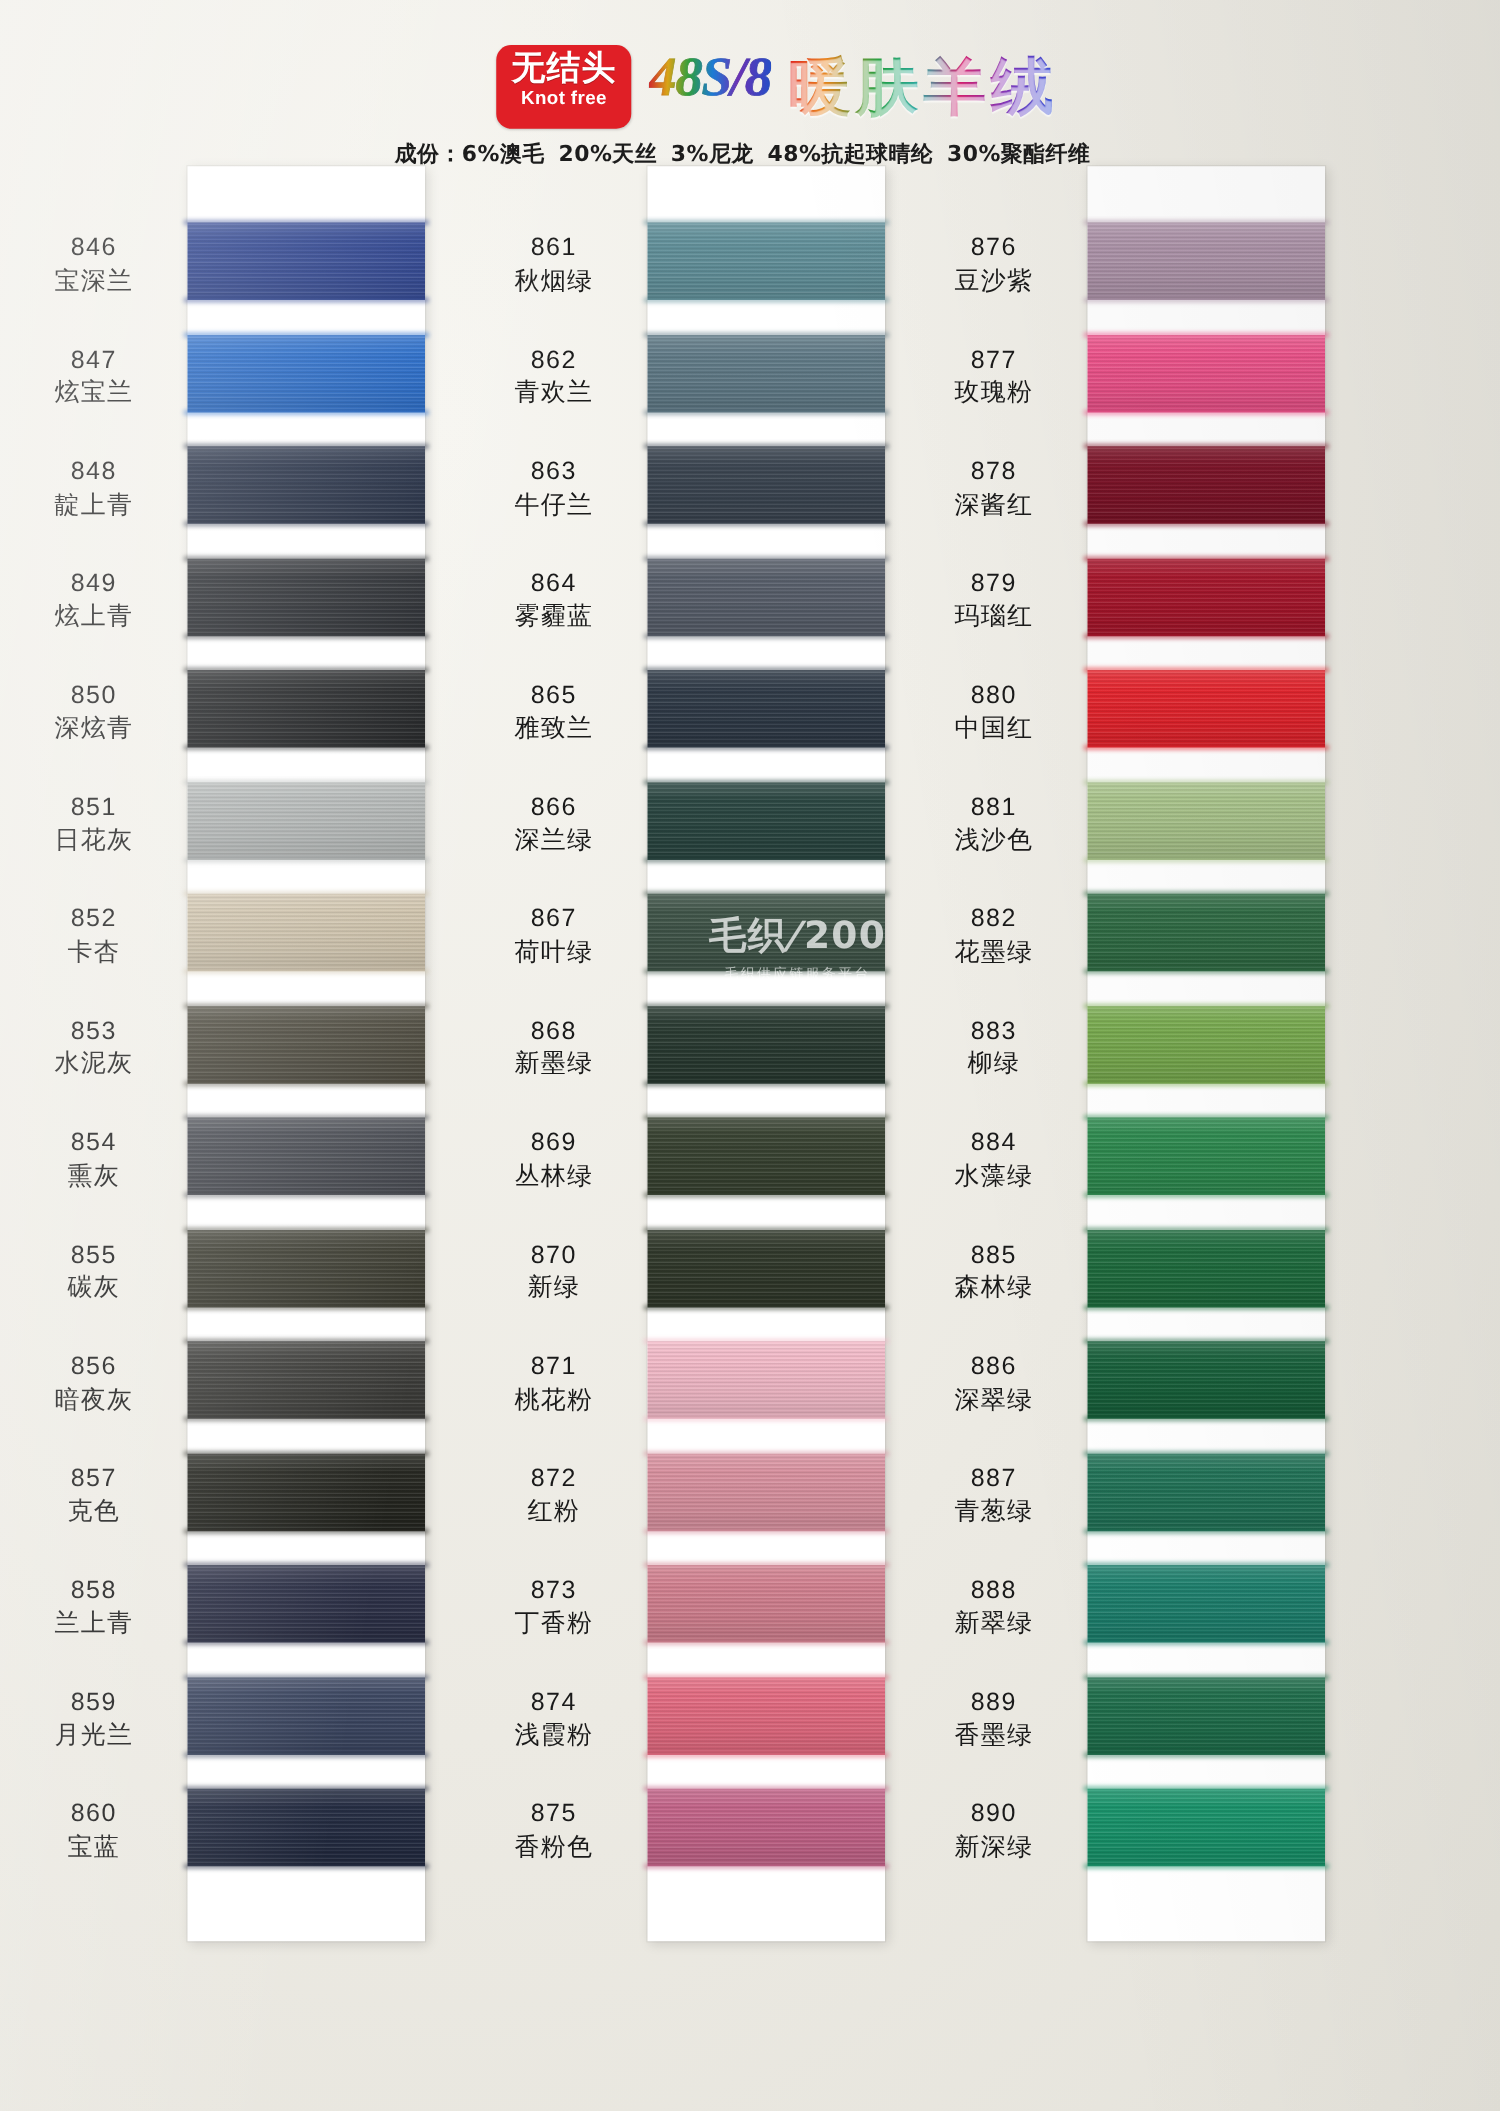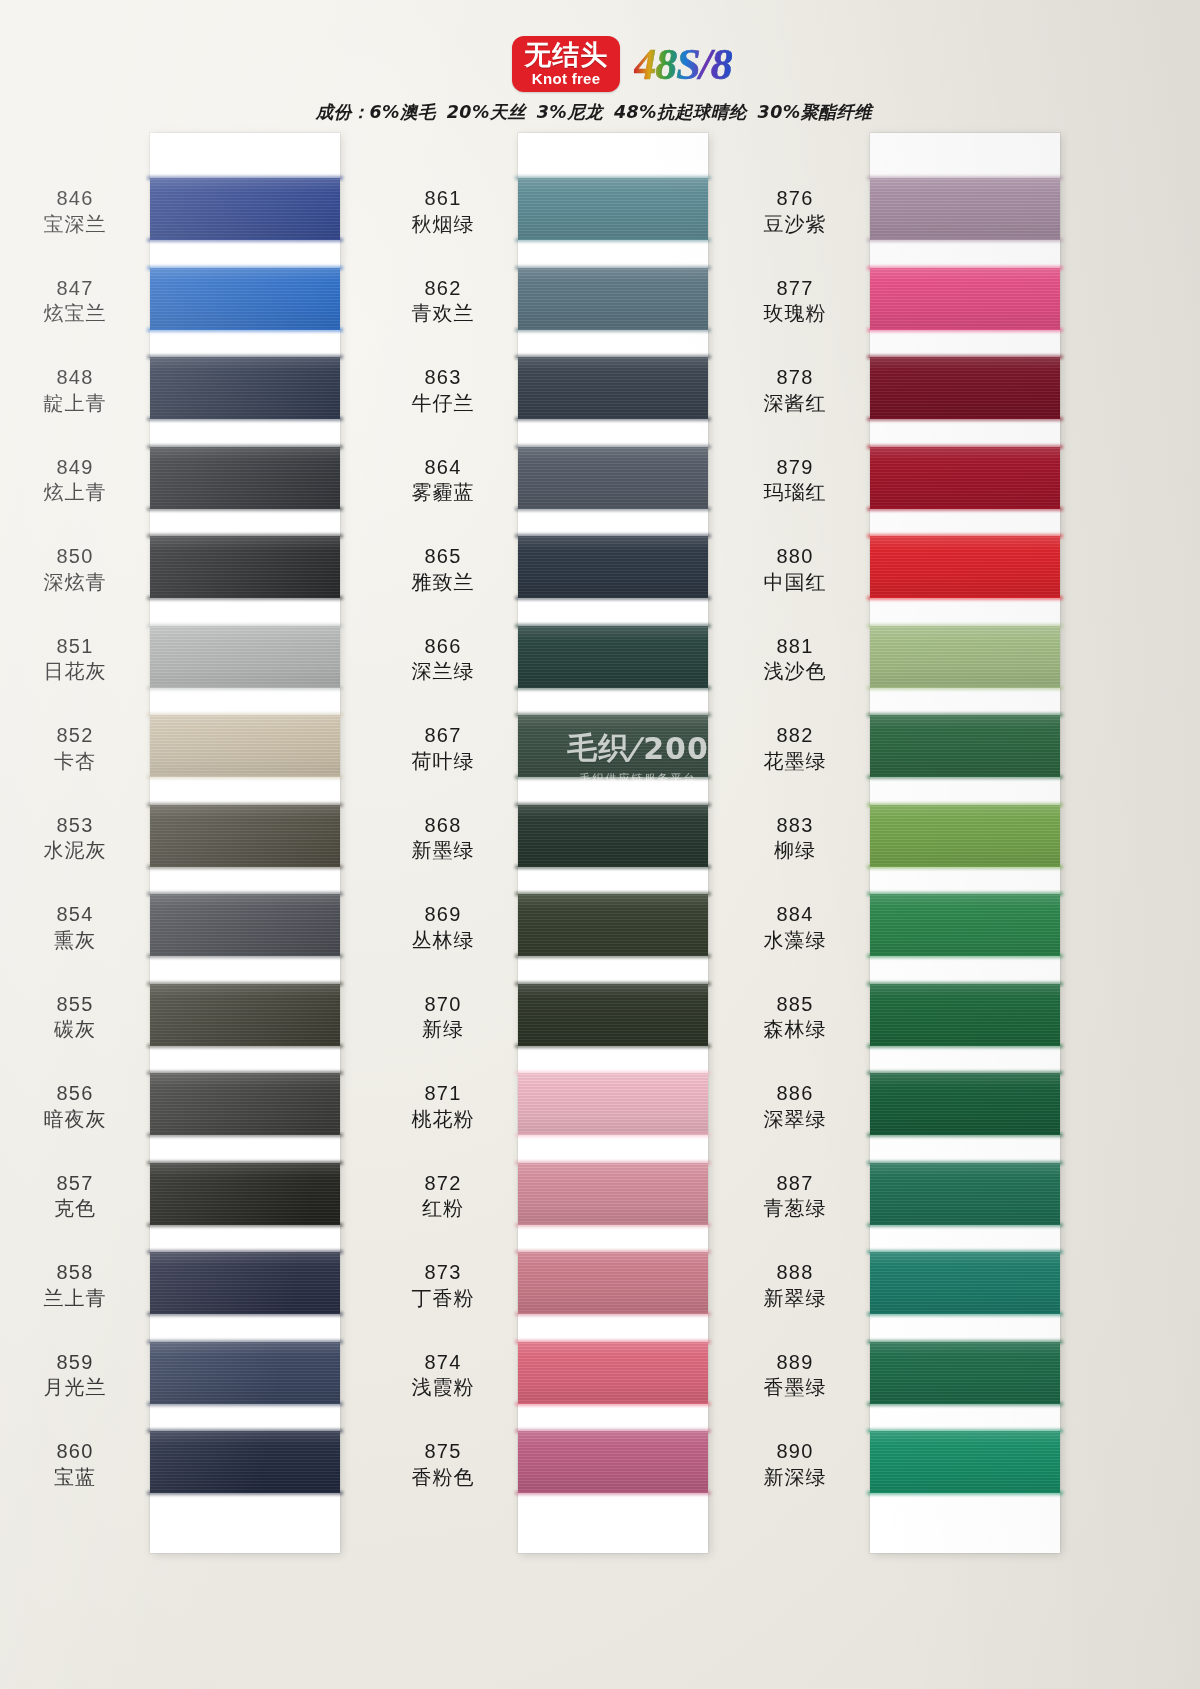--- a/index.html
+++ b/index.html
@@ -23,21 +23,21 @@
       linear-gradient(100deg, rgba(255,255,255,0.35) 0%, rgba(255,255,255,0) 35%),
       linear-gradient(260deg, rgba(0,0,0,0.05) 0%, rgba(0,0,0,0) 40%);
   }
 
   
   .header {
     position: absolute; top: 36px; left: 0; width: 1200px;
     display: flex; flex-direction: column; align-items: center;
     z-index: 5;
   }
-  .title-row { display: flex; align-items: center; gap: 14px; margin-left: 44px; }
+  .title-row { display: flex; gap: 14px; margin-left: 44px; }
   .knot-badge {
     background: #e01f26;
     border-radius: 12px;
     padding: 5px 12px 6px 12px;
     display: flex; flex-direction: column; align-items: center;
     line-height: 1;
     box-shadow: 0 1px 2px rgba(0,0,0,0.18);
   }
   .knot-cn {
     color: #ffffff; font-size: 27px; font-weight: bold;
@@ -66,21 +66,21 @@
     color: transparent;
     text-shadow: 0 2px 1px rgba(255,255,255,0.6);
   }
   .composition {
     margin-top: 8px;
     font-size: 17.5px; color: #1c1c1c; font-weight: 600;
     letter-spacing: 0.4px;
     font-family: "DejaVu Sans", sans-serif;
     white-space: nowrap;
   }
-  .composition .seg { margin-right: 11px; font-style: italic; }
+  .composition .seg { margin-right: 11px; }
   .composition .seg:last-child { margin-right: 12px; }
 
   
   .cols { position: absolute; top: 0; left: 0; width: 1200px; height: 1689px; }
   .column { position: absolute; top: 133px; }
   .col-1 { left: 0px;   width: 360px; }
   .col-2 { left: 365px; width: 360px; }
   .col-3 { left: 725px; width: 400px; }
 
   .strip {
@@ -172,20 +172,21 @@
 
 <div class="page">
 
   <div class="header">
     <div class="title-row">
       <div class="knot-badge">
         <span class="knot-cn">无结头</span>
         <span class="knot-en">Knot free</span>
       </div>
       <div class="spec">48S/8</div>
+      <div class="brand">暖肤羊绒</div>
     </div>
     <div class="composition"><span class="seg">成份：6%澳毛</span><span class="seg">20%天丝</span><span class="seg">3%尼龙</span><span class="seg">48%抗起球晴纶</span><span class="seg">30%聚酯纤维</span></div>
   </div>
 
   <div class="cols">
     <div class="column col-1">
       <div class="strip">
           <div class="swatch" style="top: 45px; left: 0px; height: 62px; background: rgb(31, 55, 137);">
             <span class="edge-top"></span>
             <span class="yarn"></span>

